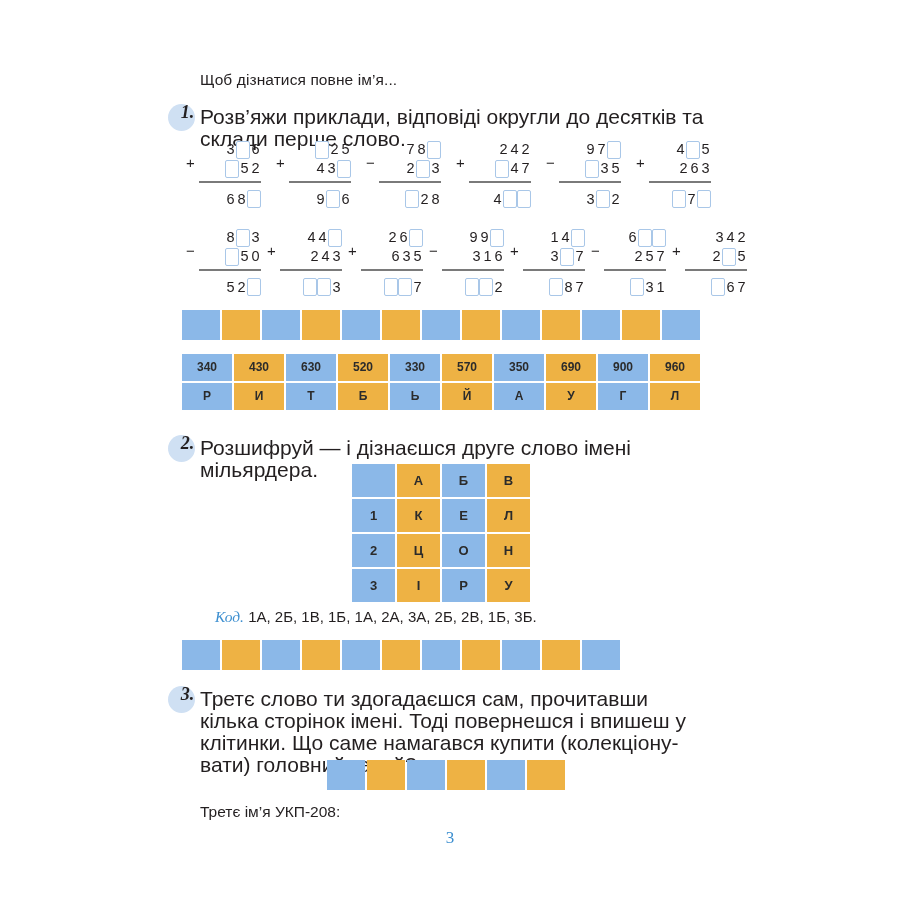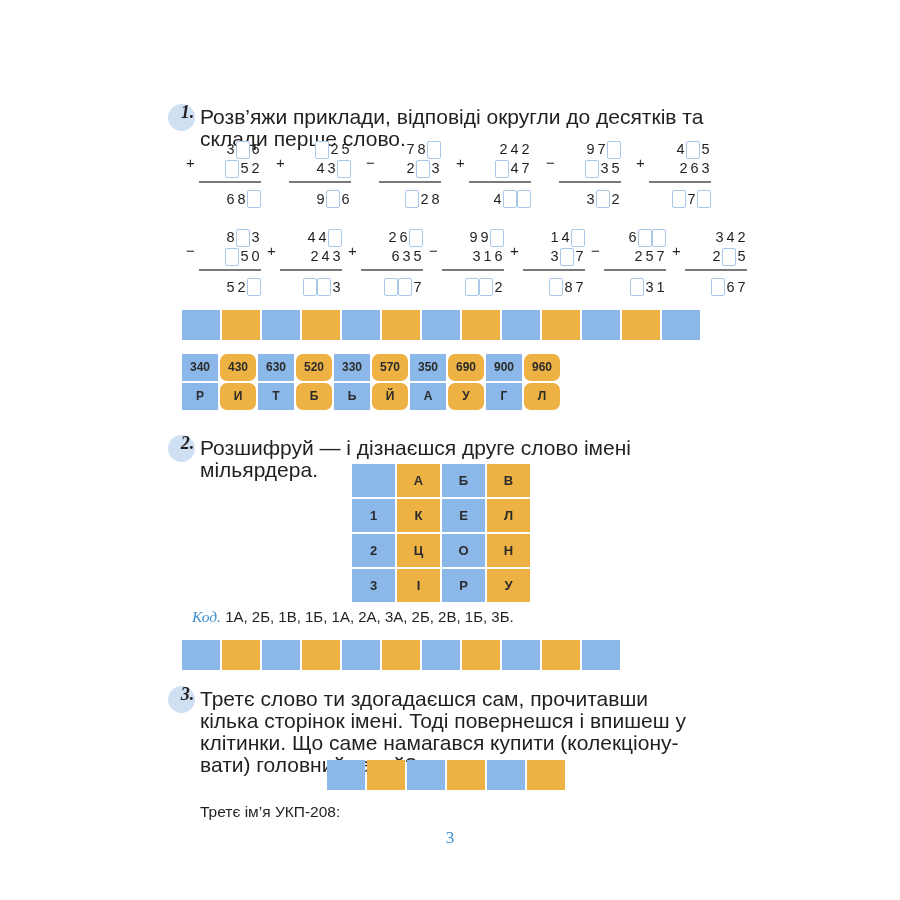--- a/index.html
+++ b/index.html
@@ -144,31 +144,31 @@
 
   
   .vtable {
     position: absolute;
     left: 182px;
     top: 354px;
   }
   .vrow { display: flex; gap: 2px; }
   .vrow + .vrow { margin-top: 2px; }
   .vcell {
-    width: 36px;
+    width: 50px;
     height: 27px;
     line-height: 27px;
     text-align: center;
     font-size: 12px;
     font-weight: bold;
     color: #2b2b2b;
     box-sizing: border-box;
   }
   .vcell.blue   { background: #8bb8e8; }
-  .vcell.orange { background: #eeb244; border-radius: 7px; }
+  .vcell.orange { background: #eeb244; }
 
   
   .grid4 {
     position: absolute;
     left: 352px;
     top: 464px;
   }
   .grow { display: flex; gap: 2px; }
   .grow + .grow { margin-top: 2px; }
   .gcell {
@@ -180,21 +180,21 @@
     font-weight: bold;
     color: #2b2b2b;
     box-sizing: border-box;
   }
   .gcell.blue   { background: #8bb8e8; }
   .gcell.orange { background: #eeb244; }
 
   
   .codeline {
     position: absolute;
-    left: 192px;
+    left: 215px;
     top: 608px;
     font-size: 15px;
   }
   .codeline .kod {
     color: #3d8fd0;
     font-style: italic;
     font-family: "Liberation Serif", serif;
     font-size: 15.5px;
   }
 
@@ -216,20 +216,21 @@
     font-size: 17px;
     color: #3d8fd0;
     font-family: "Liberation Serif", serif;
   }
 </style>
 </head>
 <body>
 
 <div class="page">
 
+  <div class="intro">Щоб дізнатися повне ім’я...</div>
 
   <div class="task" style="top:104px;">
     <div class="task-bullet"></div>
     <div class="task-num">1.</div>
     <div class="task-text">Розв’яжи приклади, відповіді округли до десятків та склади перше слово.</div>
   </div>
 
   <div class="sums-row" id="sums-row-1" style="top:140px;">
       <div class="sum">
         <div class="op">+</div>

